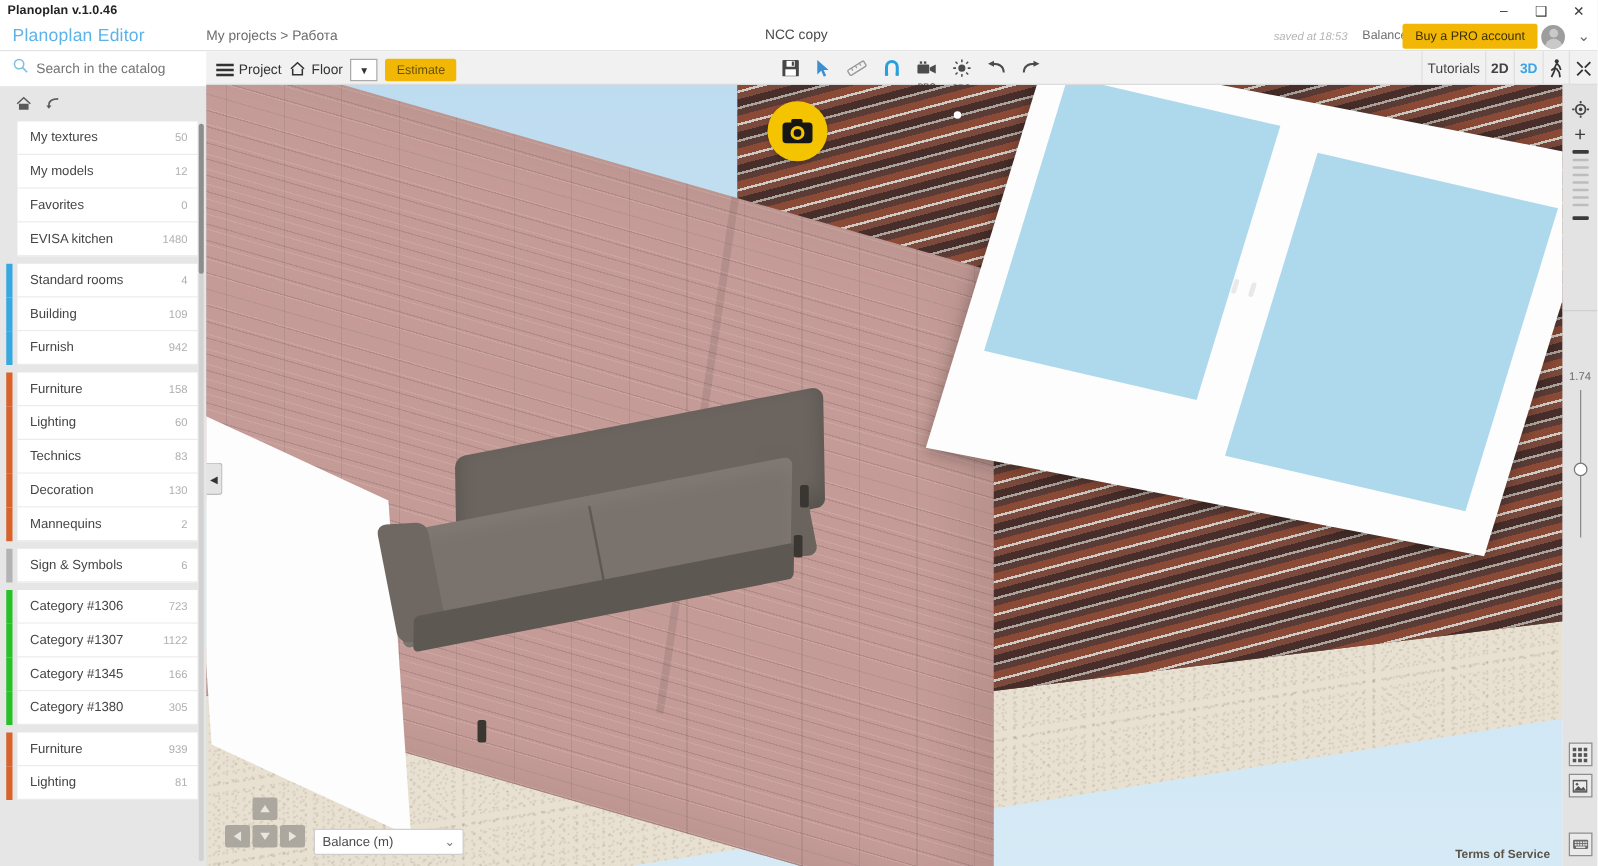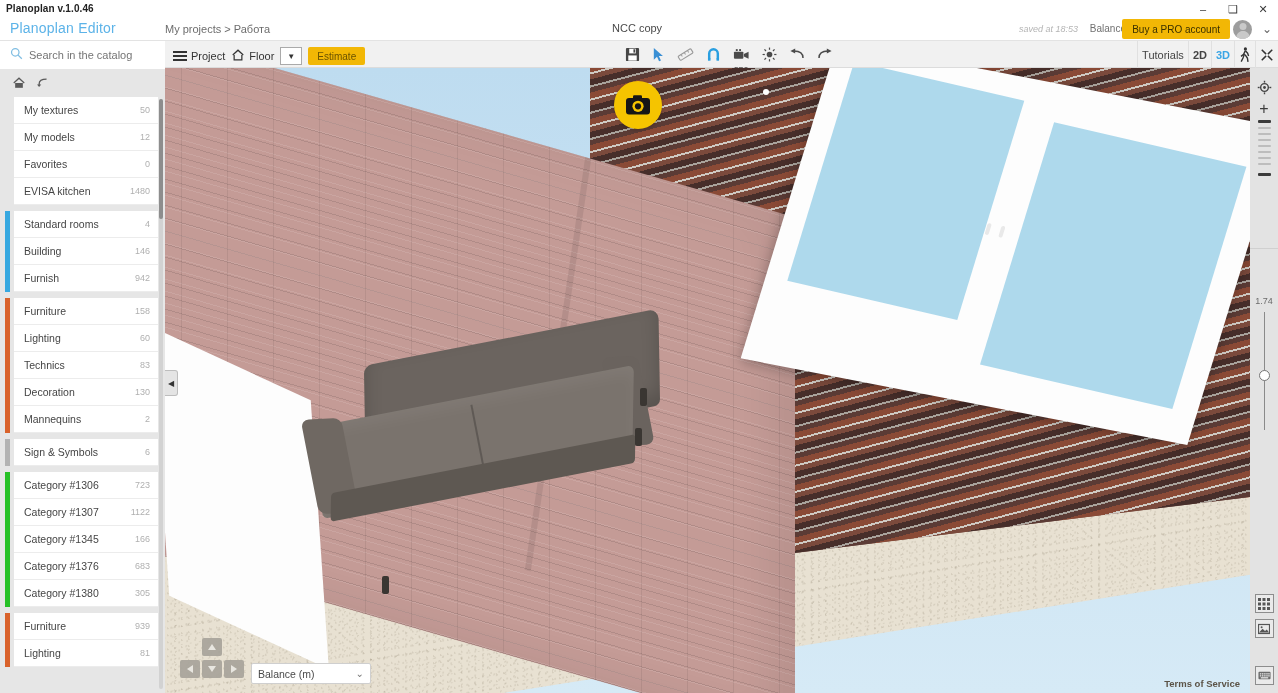--- a/index.html
+++ b/index.html
@@ -448,21 +448,21 @@
         </div>
         <div class="cat-group">
           <div class="cat-item">
             <span class="bar" style="background: rgb(55, 168, 224);"></span>
             <span class="label">Standard rooms</span>
             <span class="count">4</span>
           </div>
           <div class="cat-item">
             <span class="bar" style="background: rgb(55, 168, 224);"></span>
             <span class="label">Building</span>
-            <span class="count">146</span>
+            <span class="count">109</span>
           </div>
           <div class="cat-item">
             <span class="bar" style="background: rgb(55, 168, 224);"></span>
             <span class="label">Furnish</span>
             <span class="count">942</span>
           </div>
         </div>
         <div class="cat-group">
           <div class="cat-item">
             <span class="bar" style="background: rgb(217, 98, 43);"></span>
@@ -505,25 +505,20 @@
           </div>
           <div class="cat-item">
             <span class="bar" style="background: rgb(39, 193, 39);"></span>
             <span class="label">Category #1307</span>
             <span class="count">1122</span>
           </div>
           <div class="cat-item">
             <span class="bar" style="background: rgb(39, 193, 39);"></span>
             <span class="label">Category #1345</span>
             <span class="count">166</span>
-          </div>
-          <div class="cat-item">
-            <span class="bar" style="background: rgb(39, 193, 39);"></span>
-            <span class="label">Category #1376</span>
-            <span class="count">683</span>
           </div>
           <div class="cat-item">
             <span class="bar" style="background: rgb(39, 193, 39);"></span>
             <span class="label">Category #1380</span>
             <span class="count">305</span>
           </div>
         </div>
         <div class="cat-group">
           <div class="cat-item">
             <span class="bar" style="background: rgb(217, 98, 43);"></span>

